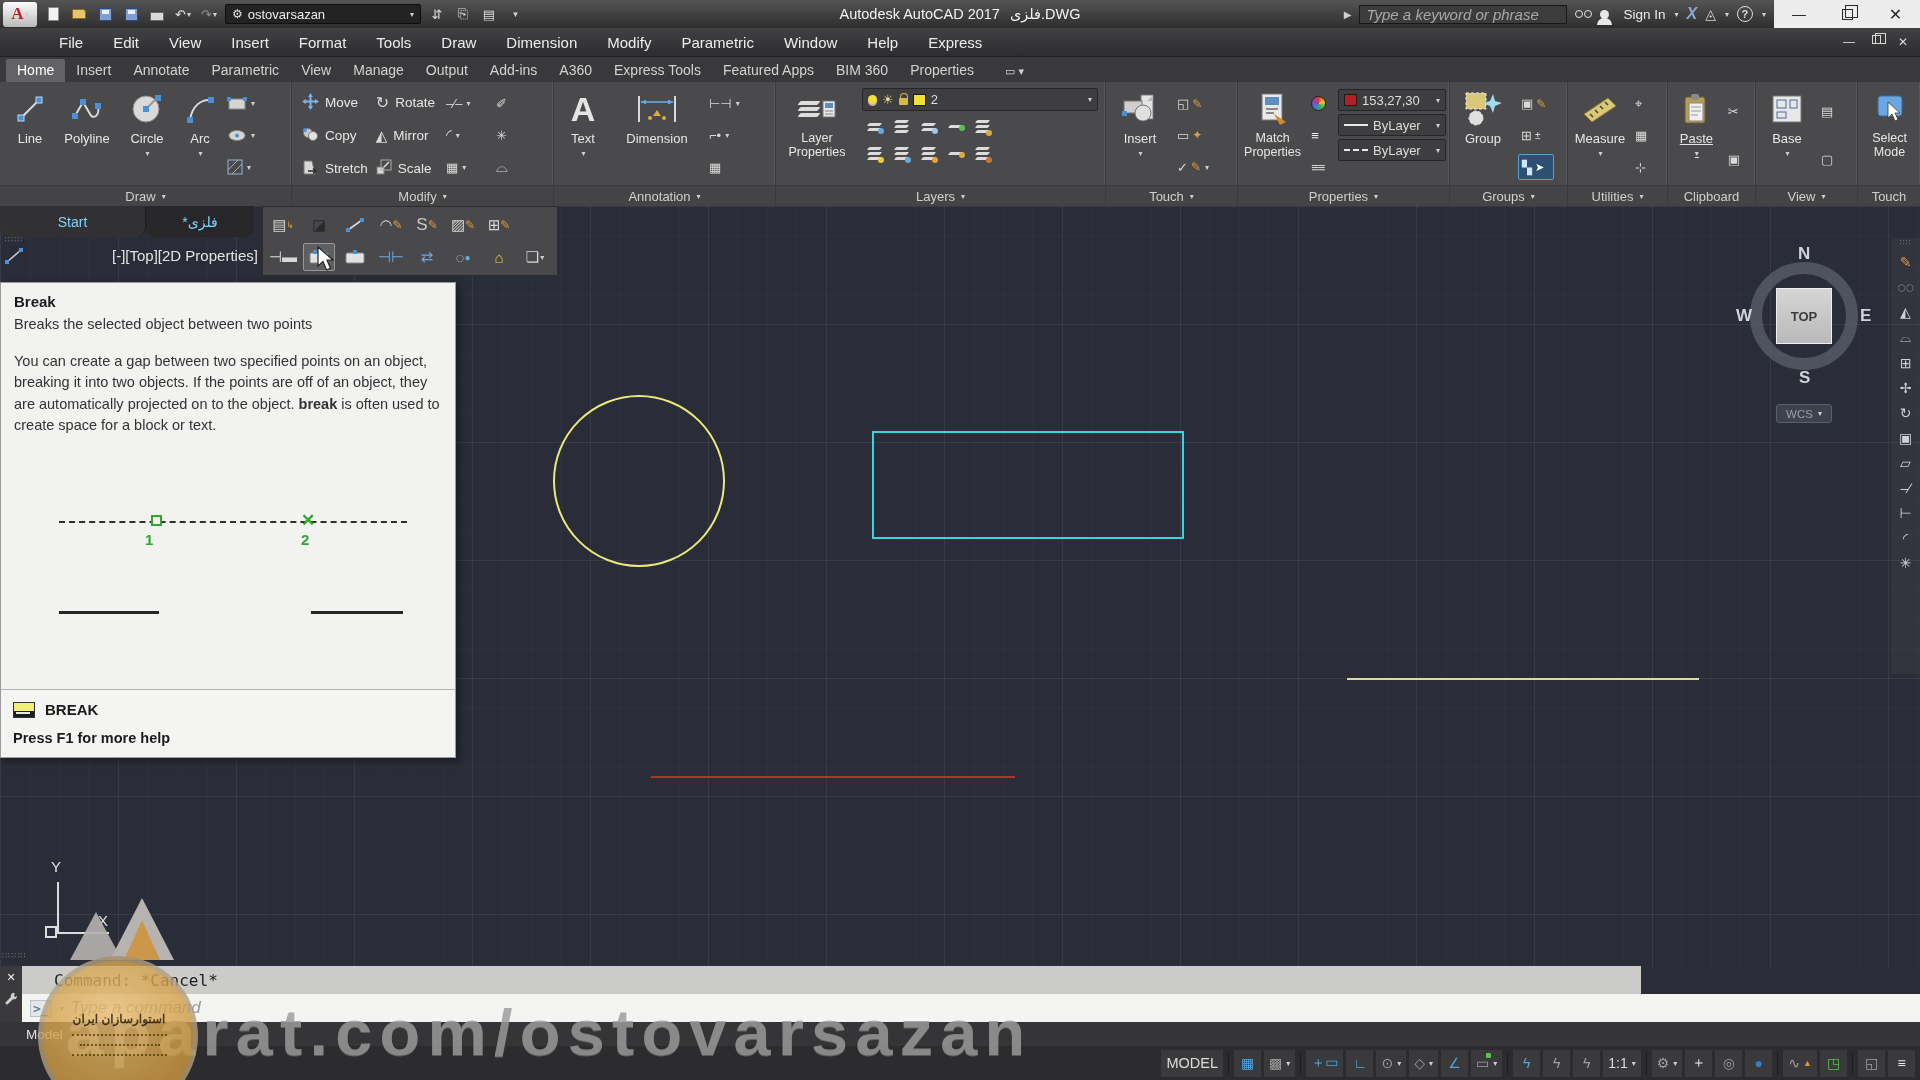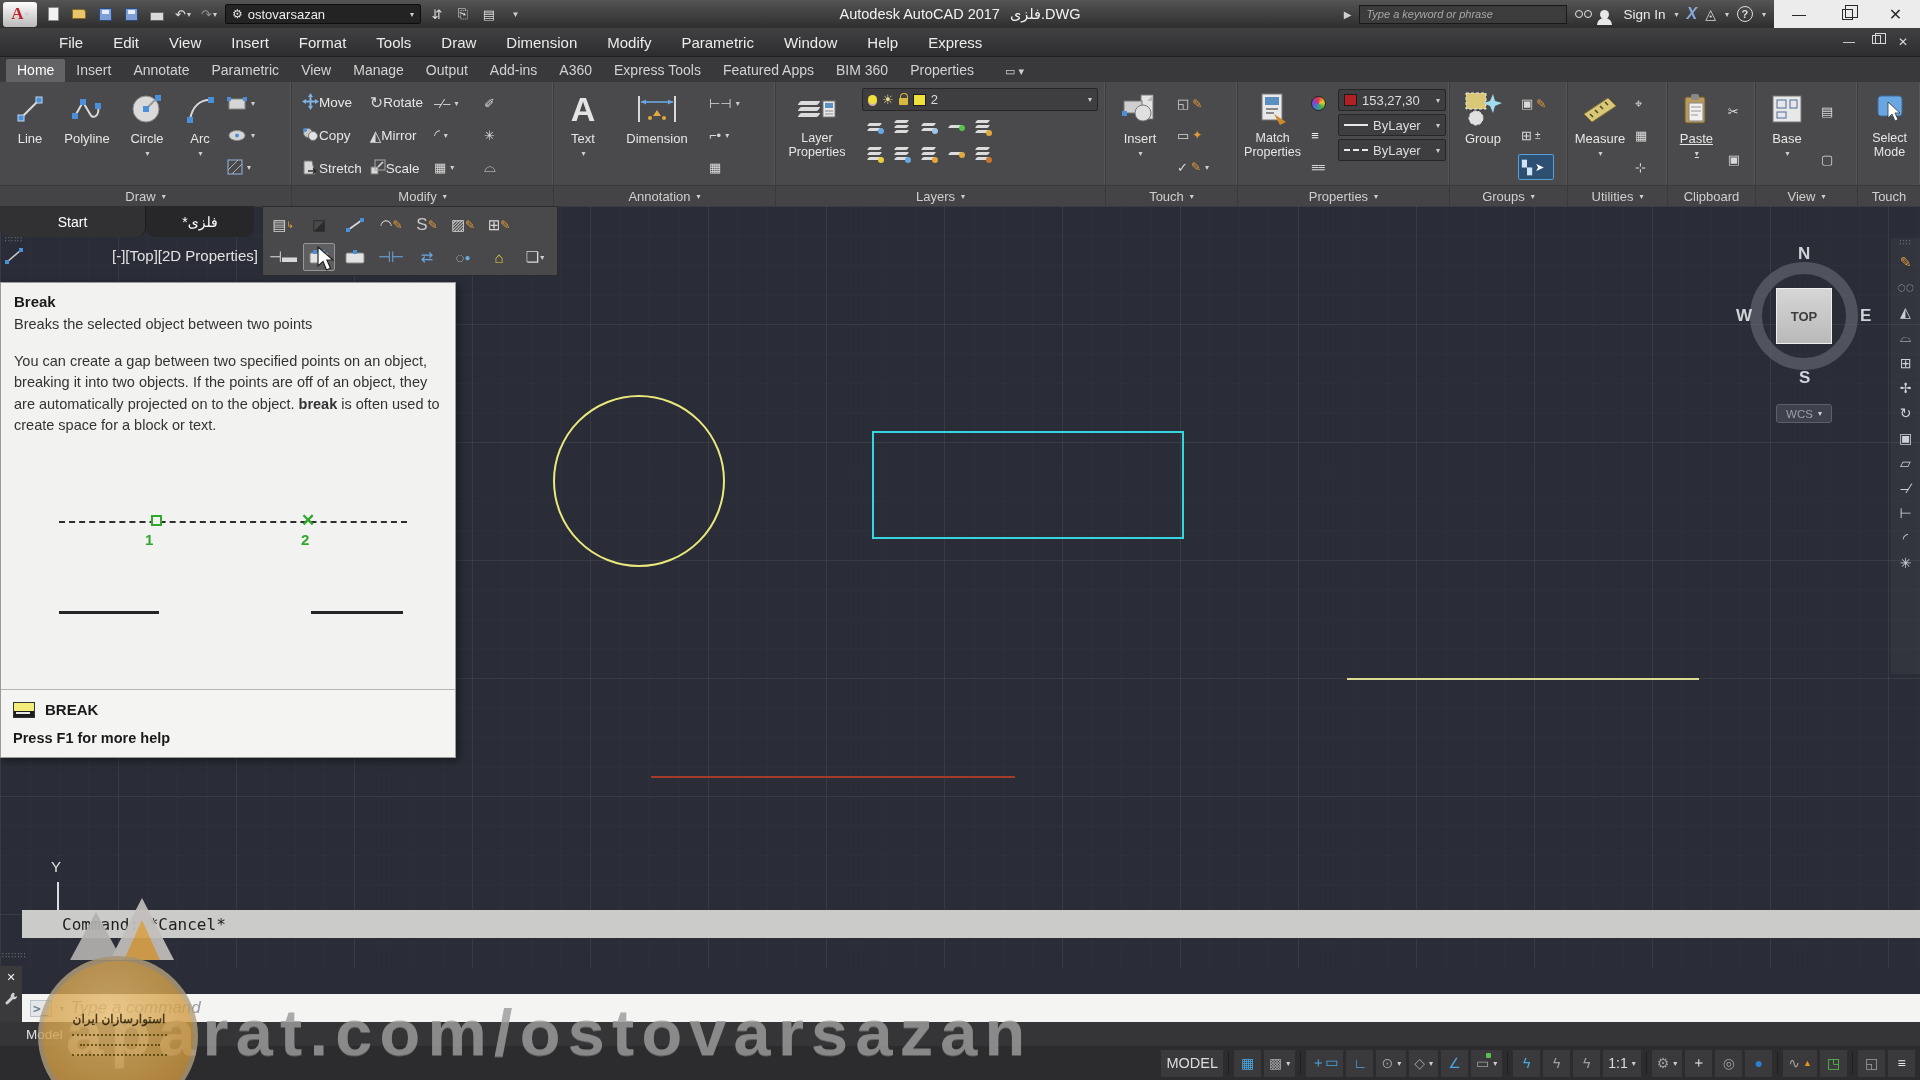--- a/index.html
+++ b/index.html
@@ -24,21 +24,21 @@
   .i-save .slot { display:block; width:7px; height:4px; margin:1px auto 0; background:#e8eef8; }
   .i-print { width:14px; height:9px; background:#d8d8d8; border:1px solid #666; border-radius:1px; margin-top:4px; }
   .dd { font-size:8px; color:#cfcfcf; margin-left:1px; }
   .ws-combo { height:20px; width:196px; background:#232323; border:1px solid #0e0e0e; border-radius:2px;
     display:flex; align-items:center; gap:5px; padding:0 6px; color:#ececec; font-size:13px; }
   .gear { color:#e0e0e0; font-size:12px; }
   .title-center { position:absolute; left:0; right:0; top:0; height:28px; display:flex; align-items:center;
     justify-content:center; gap:10px; pointer-events:none; color:#f2f2f2; font-size:14.5px; }
   .tb-right { margin-left:auto; display:flex; align-items:center; gap:8px; height:28px; }
   .search-box { width:208px; height:19px; background:#3c3c3c; border:1px solid #191919; color:#bdbdbd;
-    font-size:11px; padding:0 6px; font-family:"Liberation Sans",sans-serif; }
+    font-size:15px; padding:0 6px; font-family:"Liberation Sans",sans-serif; }
   .search-box::placeholder { color:#a8a8a8; font-style:italic; }
   .binoc { display:inline-flex; gap:1px; }
   .binoc i { width:8px; height:8px; border:1.6px solid #e4e4e4; border-radius:50%; }
   .person { width:9px; height:9px; border-radius:50%; background:#e8e8e8; position:relative; }
   .person:after { content:""; position:absolute; top:8px; left:-3px; width:15px; height:7px;
     border-radius:7px 7px 0 0; background:#e8e8e8; }
   .signin-label { color:#ececec; font-size:13.5px; margin-left:6px; }
   .xchg { color:#86a9d6; font-weight:bold; font-style:italic; font-size:16px; }
   .a360tri { color:#d9d9d9; font-size:14px; }
   .helpq { width:16px; height:16px; border:1.6px solid #dcdcdc; border-radius:50%; color:#dcdcdc;
@@ -71,21 +71,21 @@
     box-shadow:inset -1px 0 0 #565658; }
   .panel-content { flex:1; display:flex; padding:4px 3px 0 4px; }
   .panel-label { height:21px; background:#444446; border-top:1px solid #3a3a3a; color:#cfcfcf;
     font-size:13px; display:flex; align-items:center; justify-content:center; gap:5px; }
   .bigbtn { display:flex; flex-direction:column; align-items:center; justify-content:flex-start;
     color:#e6e6e6; font-size:13px; padding-top:4px; gap:3px; }
   .bigbtn .ic { height:38px; display:flex; align-items:center; justify-content:center; }
   .bigbtn .two { text-align:center; line-height:1.15; font-size:12.5px; }
   .smallcol { display:flex; flex-direction:column; justify-content:space-around; padding:2px 0; }
   .sm { display:flex; align-items:center; gap:3px; color:#d9d9d9; font-size:13px; height:26px; padding:0 3px; }
-  .mrow { display:flex; align-items:center; height:27px; color:#e6e6e6; font-size:13.5px; }
+  .mrow { display:flex; align-items:center; gap:6px; height:27px; color:#e6e6e6; font-size:13.5px; }
   .g { color:#d9d9d9; }
   .stack3 { display:inline-flex; flex-direction:column; gap:2px; }
   .stack3 i { width:20px; height:4px; background:#dcdcdc; transform:skewX(-38deg); border-radius:1px; }
   .stack3.sm2 i { width:13px; height:3px; }
   .combo { background:#3e3e40; border:1px solid #262626; border-radius:2px; display:flex; align-items:center;
     color:#dcdcdc; font-size:13px; padding:0 5px; gap:5px; }
   .sw { width:13px; height:12px; border:1px solid #1c1c1c; }
   .lock { position:relative; width:9px; height:7px; background:#d8b840; border-radius:1px; margin-top:4px; }
   .lock:before { content:""; position:absolute; top:-5px; left:1px; width:6px; height:6px;
     border:1.5px solid #d8b840; border-bottom:none; border-radius:4px 4px 0 0; }
@@ -98,21 +98,21 @@
   .canvas { position:absolute; top:206px; left:0; width:1920px; height:762px; background-color:#2a2d37;
     background-image:
       linear-gradient(rgba(255,255,255,0.05) 1px, transparent 1px),
       linear-gradient(90deg, rgba(255,255,255,0.05) 1px, transparent 1px),
       linear-gradient(rgba(255,255,255,0.016) 1px, transparent 1px),
       linear-gradient(90deg, rgba(255,255,255,0.016) 1px, transparent 1px);
     background-size:118px 118px,118px 118px,29.5px 29.5px,29.5px 29.5px; }
 
   .filetabs { position:absolute; top:206px; left:0; display:flex; z-index:5; }
   .ftab { height:31px; display:flex; align-items:center; justify-content:center; font-size:14px;
-    color:#ffffff; padding:0 22px; border-radius:0 0 9px 9px; }
+    color:#7dd3fc; padding:0 22px; border-radius:0 0 9px 9px; }
   .ftab.start { background:#313133; min-width:146px; border-right:1px solid #1d1d1d; }
   .ftab.doc { background:#27272a; min-width:108px; }
 
   .floatbar { position:absolute; left:262px; top:206px; width:296px; height:70px; background:#49494b;
     border:1px solid #2c2c2c; z-index:6; display:flex; flex-direction:column; justify-content:space-around; padding:2px 4px; }
   .fb-row { display:flex; align-items:center; gap:4px; }
   .fb-ic { width:32px; height:28px; display:flex; align-items:center; justify-content:center;
     color:#d8d8d8; font-size:15px; }
   .fb-ic.hl { background:#5e5e60; border:1px solid #979797; border-radius:2px; }
   .pencil-tip { color:#e09a3c; font-size:12px; }
@@ -168,22 +168,22 @@
     gap:4px; color:#9aa0a8; font-size:11.5px; }
 
   .rightbar { position:absolute; left:1891px; top:238px; width:29px; height:436px;
     background:rgba(255,255,255,0.04); z-index:4; display:flex; flex-direction:column; align-items:center;
     gap:9px; padding-top:3px; color:#ccd1d8; font-size:14px; }
 
   
   .cmd-grip { position:absolute; left:2px; top:954px; width:22px; height:12px; z-index:8; }
   .cmd-strip { position:absolute; left:0; top:966px; width:22px; height:56px; background:#3a3a3c; z-index:8;
     display:flex; flex-direction:column; align-items:center; gap:8px; padding-top:5px; }
-  .cmd-hist { position:absolute; left:22px; top:910px; width:1898px; height:28px; background:#cbcbc9;
-    display:flex; align-items:center; padding-left:40px; font-family:"DejaVu Sans Mono",monospace;
+  .cmd-hist { position:absolute; left:22px; top:966px; width:1619px; height:28px; background:#cbcbc9;
+    display:flex; align-items:center; padding-left:32px; font-family:"DejaVu Sans Mono",monospace;
     font-size:16px; color:#1e1e1e; z-index:7; }
   .cmd-input { position:absolute; left:22px; top:994px; width:1898px; height:28px; background:#f4f4f3;
     display:flex; align-items:center; gap:7px; padding-left:8px; z-index:7; }
   .cmd-caret { color:#6b7f96; font-family:"DejaVu Sans Mono",monospace; font-weight:bold; font-size:13px;
     background:#e4e7ea; border:1px solid #b9c2cc; padding:0 2px; }
   .cmd-field { flex:1; border:none; outline:none; background:transparent; font-style:italic;
     font-size:17px; color:#9a9a9a; font-family:"Liberation Sans",sans-serif; }
   .cmd-field::placeholder { color:#9a9a9a; font-style:italic; }
   .modelrow { position:absolute; left:0; top:1022px; width:1920px; height:24px; background:#353537;
     display:flex; align-items:center; padding-left:26px; color:#e0e0e0; font-size:13.5px; z-index:7; }

